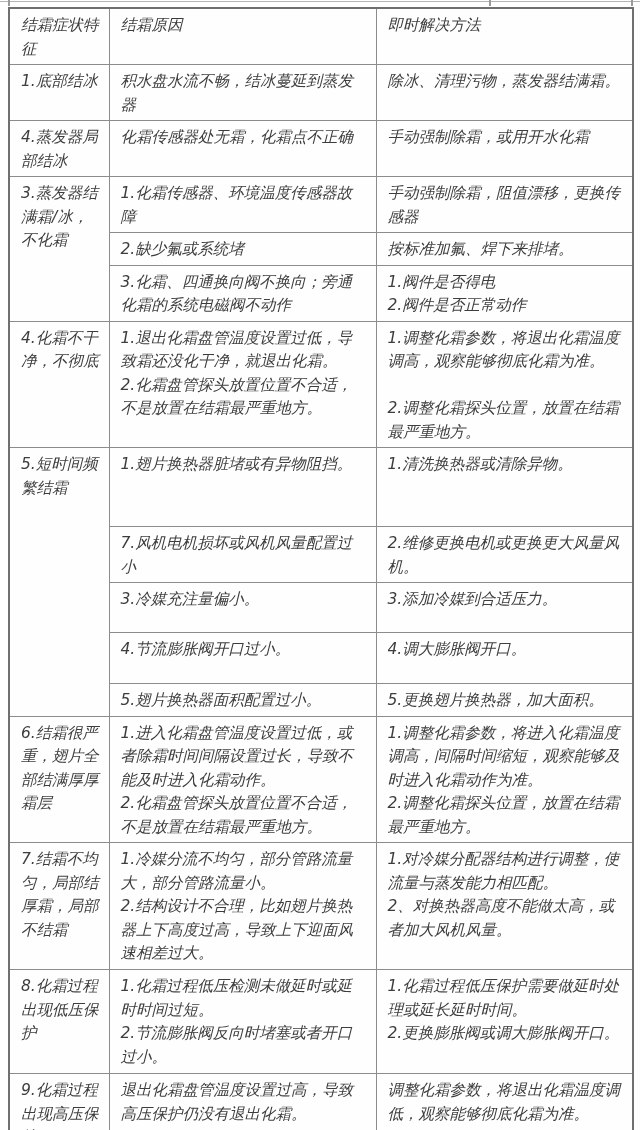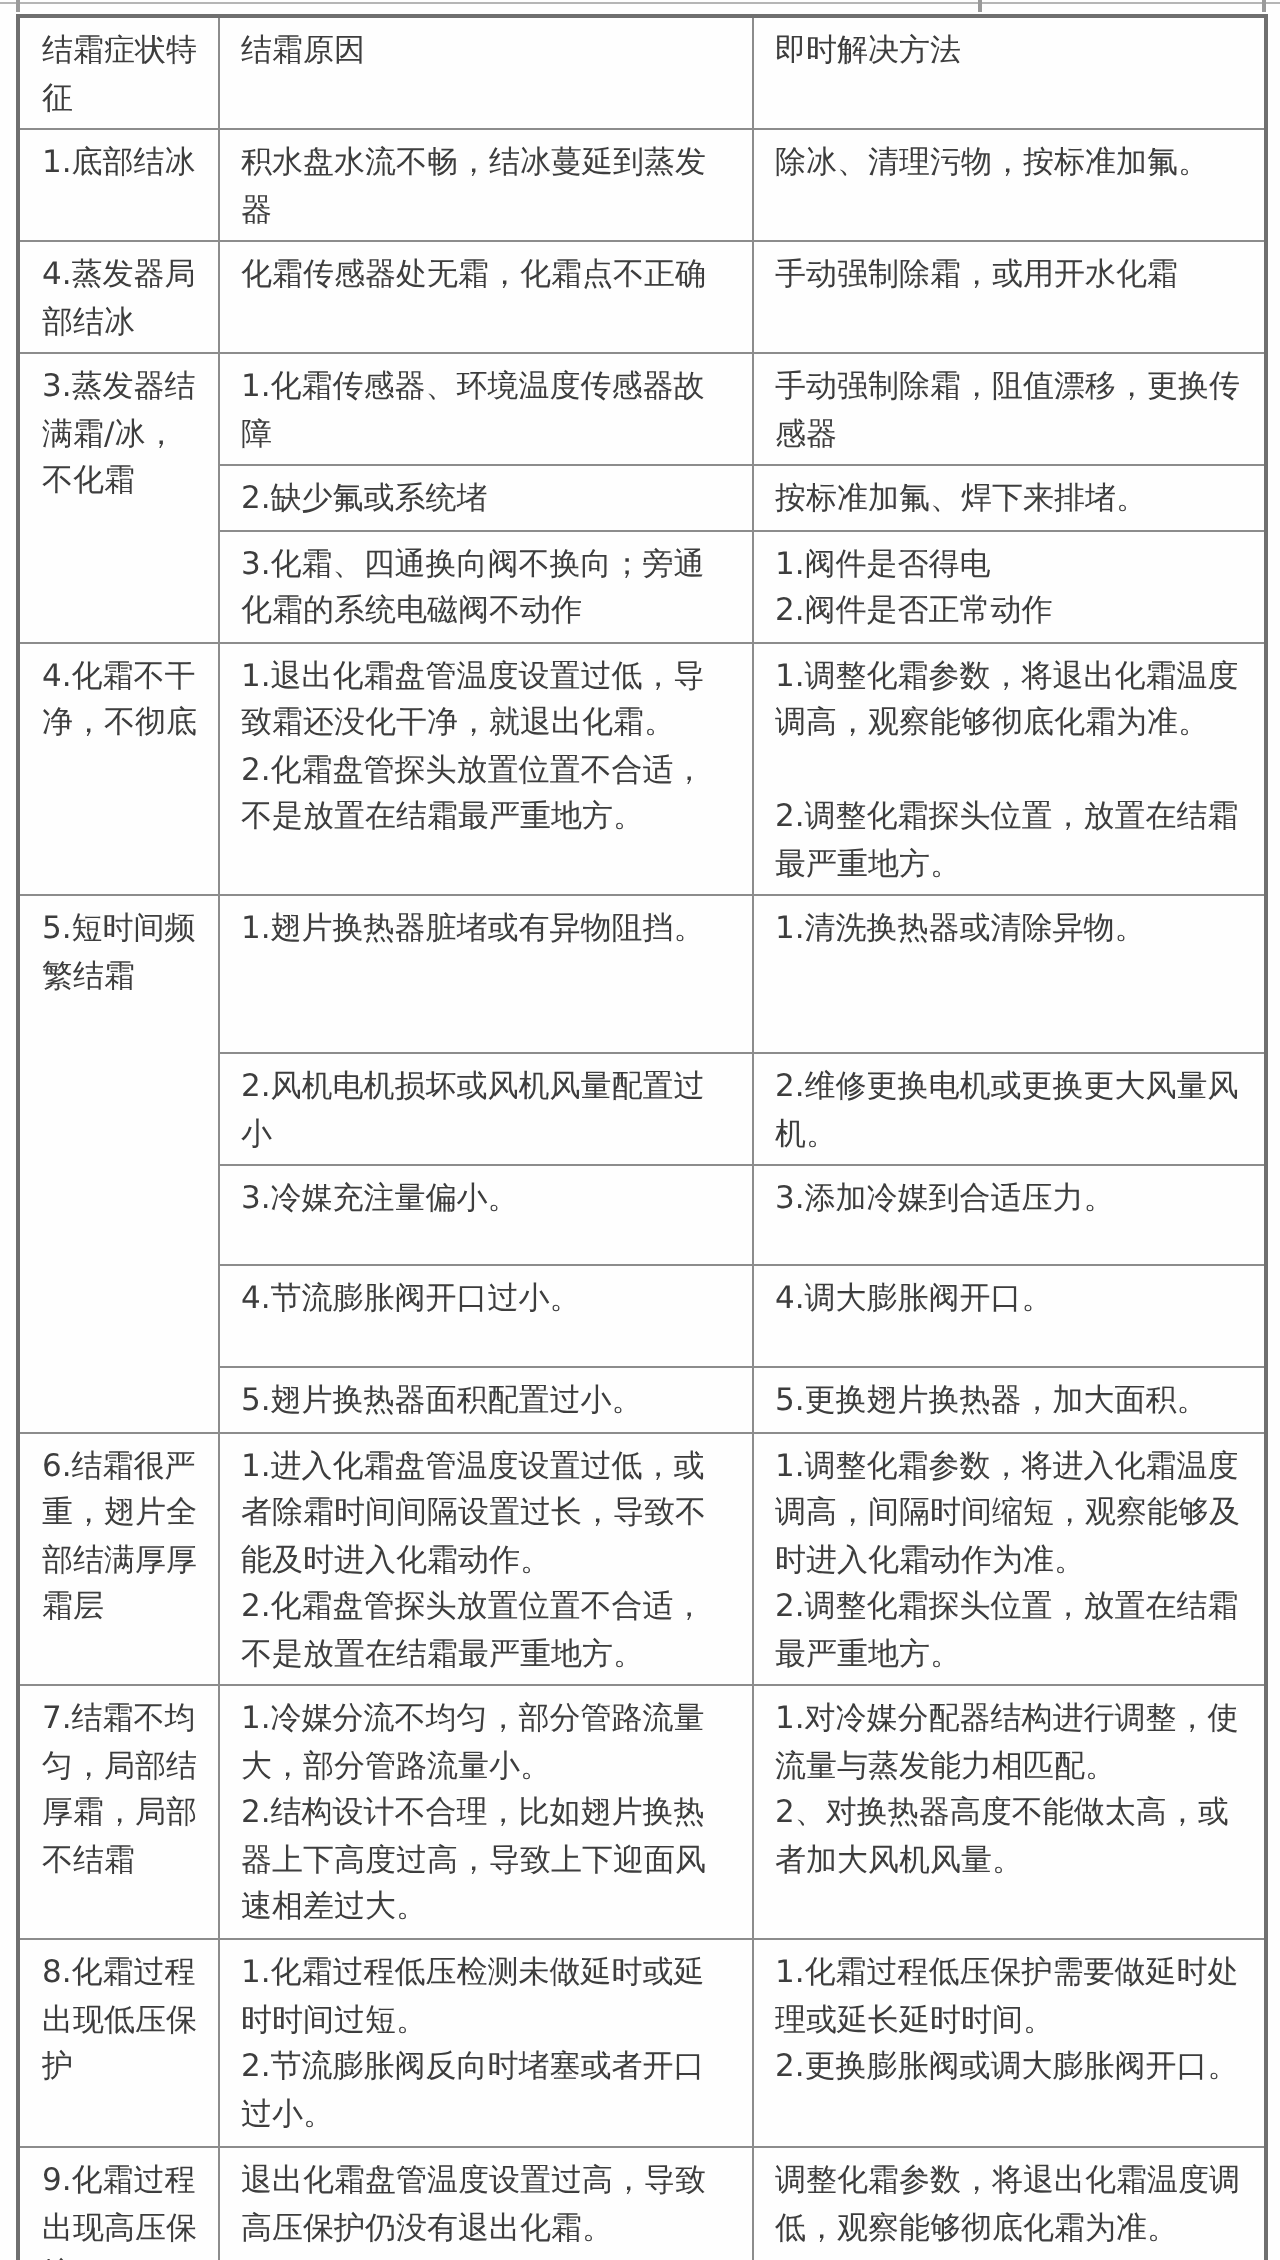--- a/index.html
+++ b/index.html
@@ -51,20 +51,21 @@
     vertical-align: top;
     text-align: left;
     font-weight: normal;
     font-size: 15.5px;
     line-height: 23.5px;
     color: #3d3d3d;
     padding: 5px 8px 3px 11px;
     white-space: pre-line;
     word-break: break-all;
     overflow: hidden;
+    font-style: italic;
   }
 </style>
 </head>
 <body>
 
 <div class="sheet">
 
   <div class="crop-line"></div>
   <div class="crop-tick tick-1"></div>
   <div class="crop-tick tick-2"></div>
@@ -80,21 +81,21 @@
     <tbody>
         <tr style="height:51px;">
       <th>结霜症状特征</th>
       <th>结霜原因</th>
       <th>即时解决方法</th>
     </tr>
 
     <tr style="height:27px;margin-top:12px;">
       <td>1.底部结冰</td>
       <td>积水盘水流不畅，结冰蔓延到蒸发器</td>
-      <td>除冰、清理污物，按标准加氟。</td>
+      <td>除冰、清理污物，蒸发器结满霜。</td>
     </tr>
 
     <tr style="height:48px;">
       <td>4.蒸发器局部结冰</td>
       <td>化霜传感器处无霜，化霜点不正确</td>
       <td>手动强制除霜，或用开水化霜</td>
     </tr>
 
     <tr style="height:29px;">
       <td rowspan="3">3.蒸发器结满霜/冰，不化霜</td>
@@ -119,21 +120,21 @@
 
 2.调整化霜探头位置，放置在结霜最严重地方。</td>
     </tr>
 
     <tr style="height:79px;">
       <td rowspan="5">5.短时间频繁结霜</td>
       <td>1.翅片换热器脏堵或有异物阻挡。</td>
       <td>1.清洗换热器或清除异物。</td>
     </tr>
     <tr style="height:52px;">
-      <td>2.风机电机损坏或风机风量配置过小</td>
+      <td>7.风机电机损坏或风机风量配置过小</td>
       <td>2.维修更换电机或更换更大风量风机。</td>
     </tr>
     <tr style="height:50px;">
       <td>3.冷媒充注量偏小。</td>
       <td>3.添加冷媒到合适压力。</td>
     </tr>
     <tr style="height:51px;">
       <td>4.节流膨胀阀开口过小。</td>
       <td>4.调大膨胀阀开口。</td>
     </tr>

